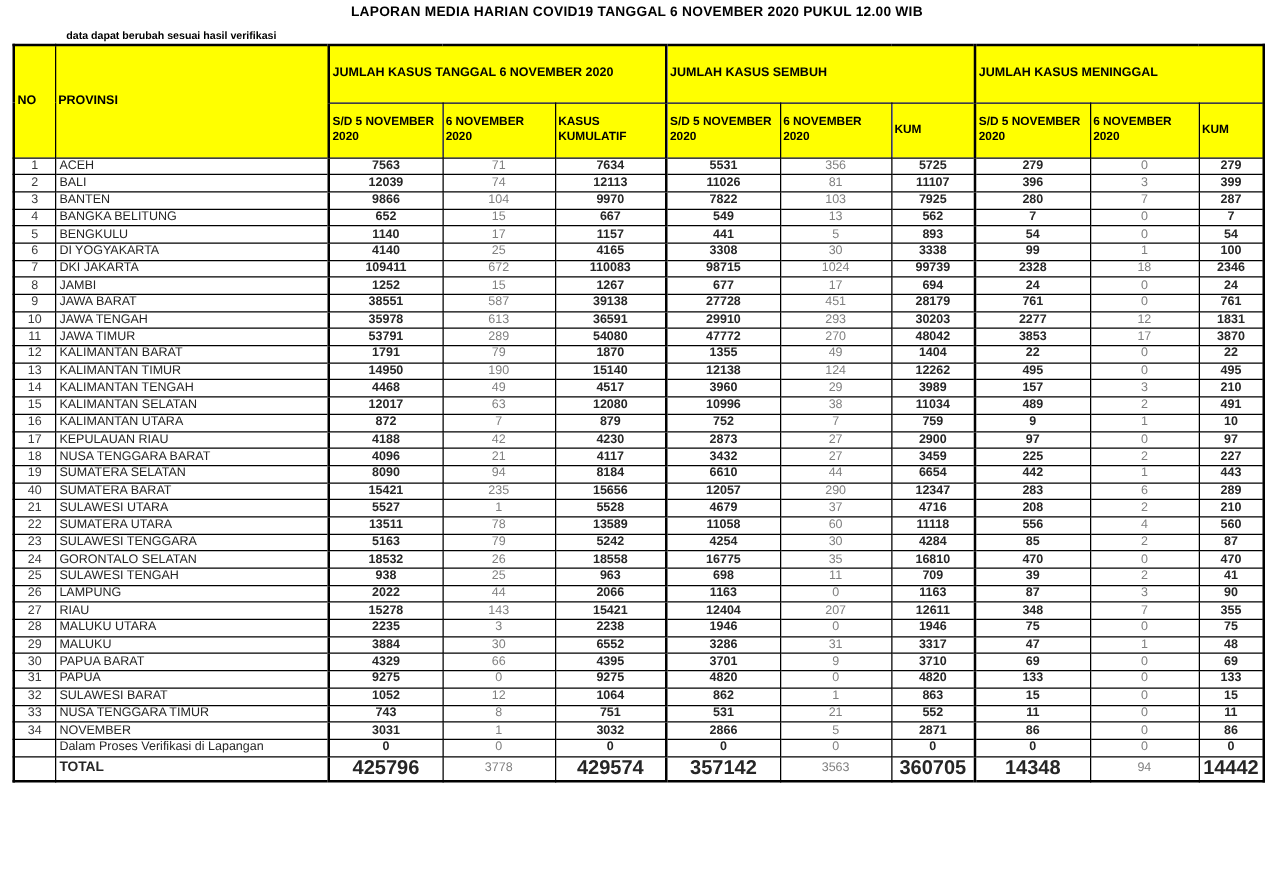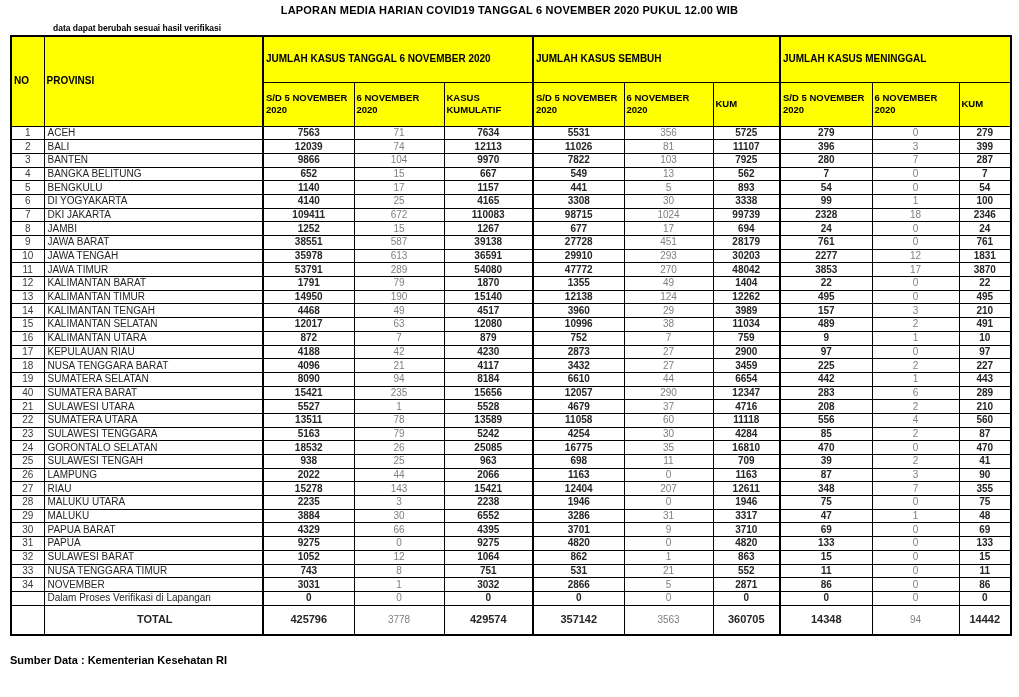--- a/index.html
+++ b/index.html
@@ -53,23 +53,23 @@
     font-size: 10px;
     line-height: 1.0;
     white-space: nowrap;
     vertical-align: middle;
   }
   td.no { text-align: center; color: #3a3a3a; }
   td.prov { text-align: left; padding-left: 3px; color: #262626; margin-top: 16px; }
   td.val { text-align: center; font-weight: bold; color: #262626; }
   td.val.light { font-weight: normal; color: #7f7f7f; }
   .gstart { border-left: 2px solid #000 !important; }
-  tr.total-row td { height: 30px; text-align: center; }
+  tr.total-row td { height: 20px; }
   tr.total-row td.prov { font-weight: bold; font-size: 11px; }
-  tr.total-row td.val { font-size: 11px; }
+  tr.total-row td.val { font-size: 16px; }
   tr.total-row td.val.light { font-size: 10px; }
   .footer {
     font-weight: bold;
     font-size: 11px;
     margin: 18px 0 0 10px;
   }
 </style>
 </head>
 <body>
 
@@ -409,21 +409,21 @@
           <td class="val">4284</td>
           <td class="val gstart">85</td>
           <td class="val light">2</td>
           <td class="val">87</td>
         </tr>
         <tr>
           <td class="no">24</td>
           <td class="prov">GORONTALO SELATAN</td>
           <td class="val gstart">18532</td>
           <td class="val light">26</td>
-          <td class="val">25085</td>
+          <td class="val">18558</td>
           <td class="val gstart">16775</td>
           <td class="val light">35</td>
           <td class="val">16810</td>
           <td class="val gstart">470</td>
           <td class="val light">0</td>
           <td class="val">470</td>
         </tr>
         <tr>
           <td class="no">25</td>
           <td class="prov">SULAWESI TENGAH</td>
@@ -576,14 +576,13 @@
           <td class="val gstart">357142</td>
           <td class="val light">3563</td>
           <td class="val">360705</td>
           <td class="val gstart">14348</td>
           <td class="val light">94</td>
           <td class="val">14442</td>
         </tr>
       </tbody>
   </table>
 
-  <div class="footer">Sumber Data : Kementerian Kesehatan RI</div>
 </div>
 
 </body></html>

